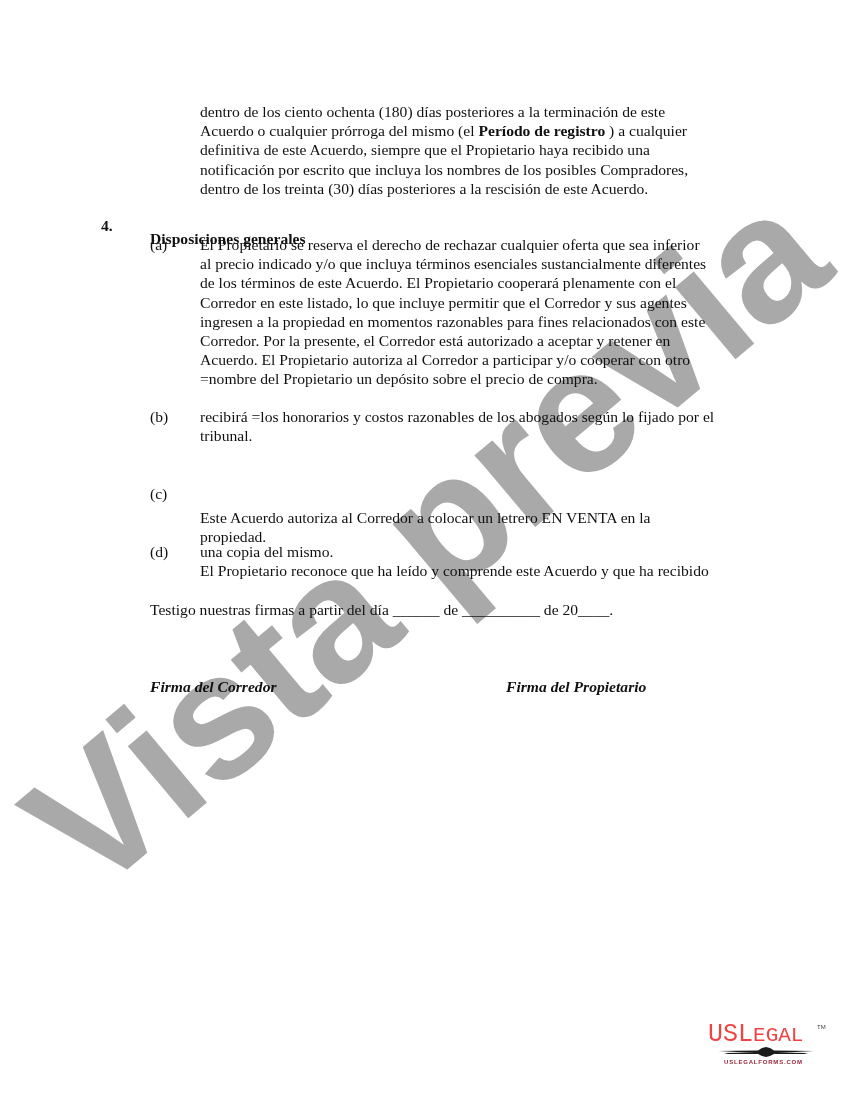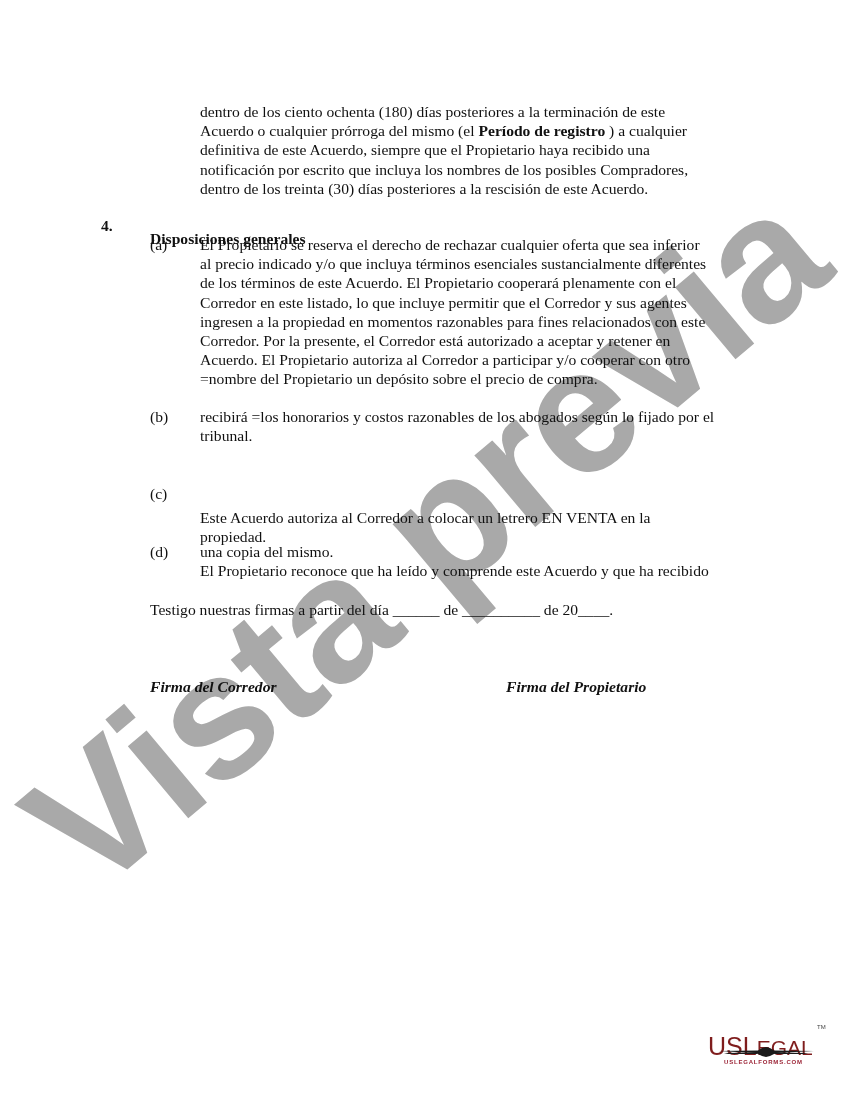--- a/index.html
+++ b/index.html
@@ -65,25 +65,25 @@
       position: absolute;
       left: 706px;
       top: 1022px;
       width: 120px;
       height: 50px;
       z-index: 2;
     }
     .logo-word {
       position: absolute;
       left: 2px;
-      top: 12px;
-      font-family: Liberation Sans, sans-serif;
+      top: 0px;
+      font-family: Liberation Mono, monospace;
       font-size: 25px;
       letter-spacing: 0px;
-      color: #7f1d1d;
+      color: #ef4444;
       line-height: 1;
       white-space: nowrap;
     }
     .logo-word .small { font-size: 21px; }
     .logo-tm {
       position: absolute;
       left: 111px;
       top: 2px;
       font-family: "Liberation Sans", sans-serif;
       font-size: 6px;

